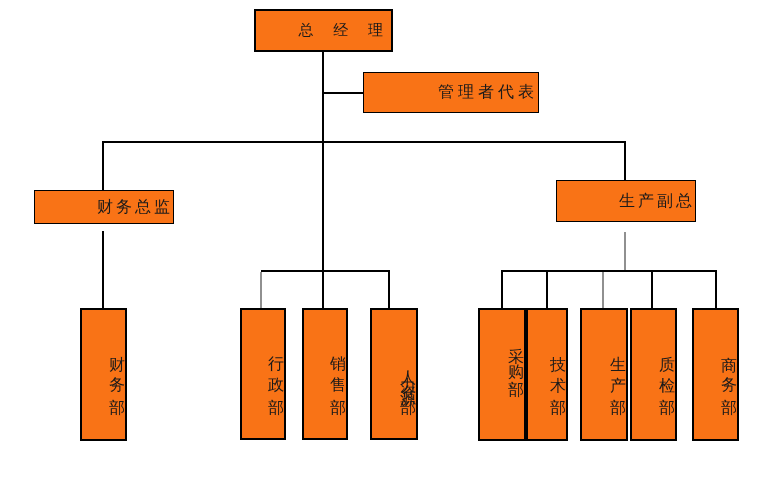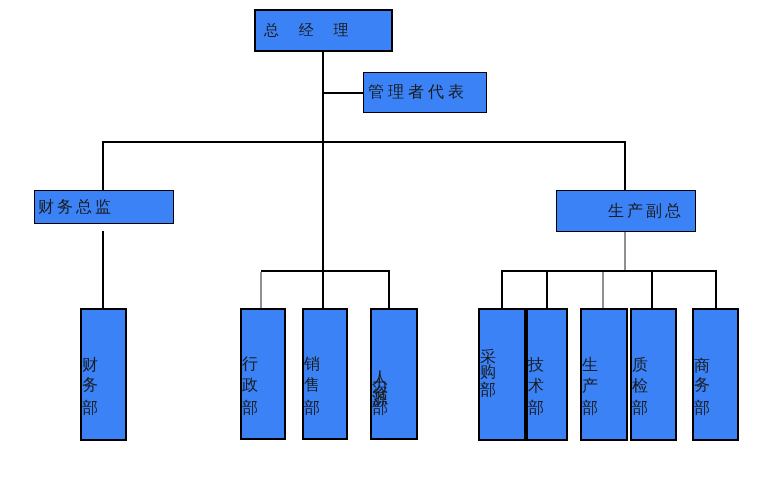--- a/index.html
+++ b/index.html
@@ -11,44 +11,44 @@
     font-family: "Liberation Serif", "DejaVu Serif", serif;
     color: #1a1a1a;
     overflow: hidden;
   }
   .ln { position: absolute; background: #000000; }
   .ln.gray { background: #909090; }
   .box {
     position: absolute;
     box-sizing: border-box;
     border: 2px solid #000000;
-    background: #3b82f6;
+    background: #f97316;
     display: flex;
     align-items: center;
-    justify-content: flex-start;
+    justify-content: flex-end;
   }
   .box.thin { border-width: 1.5px; }
   .h-label { font-size: 16px; white-space: nowrap; letter-spacing: 3px; padding-left: 3px; }
   .h-label.wide { font-size: 15px; letter-spacing: 8px; padding-left: 8px; }
   .h-label.med  { letter-spacing: 4px; padding-left: 4px; }
   .v-label {
     writing-mode: vertical-rl;
     text-orientation: upright;
     font-size: 16px;
     line-height: 1;
     white-space: nowrap;
   }
   .ls-3 { letter-spacing: 21px; }
   .ls-4 { letter-spacing: 16px; }
   .ls-5 { letter-spacing: 7px; }
   
   .b-gm    { left: 254px; top: 9px;   width: 139px; height: 43px; }
-  .b-rep   { left: 363px; top: 72px;  width: 124px; height: 41px; }
+  .b-rep   { left: 363px; top: 72px;  width: 176px; height: 41px; }
   .b-cfo   { left: 34px;  top: 190px; width: 140px; height: 34px; }
-  .b-vp    { left: 556px; top: 190px; width: 140px; height: 42px; padding-left: 48px; }
+  .b-vp    { left: 556px; top: 180px; width: 140px; height: 42px; padding-left: 48px; }
   .b-fin   { left: 80px;  top: 308px; width: 47px;  height: 133px; }
   .b-admin { left: 240px; top: 308px; width: 46px;  height: 132px; }
   .b-sales { left: 302px; top: 308px; width: 46px;  height: 132px; }
   .b-hr    { left: 370px; top: 308px; width: 48px;  height: 132px; }
   .b-purch { left: 478px; top: 308px; width: 48px;  height: 133px; }
   .b-tech  { left: 526px; top: 308px; width: 42px;  height: 133px; }
   .b-prod  { left: 580px; top: 308px; width: 48px;  height: 133px; }
   .b-qc    { left: 630px; top: 308px; width: 47px;  height: 133px; }
   .b-comm  { left: 692px; top: 308px; width: 47px;  height: 133px; }
 </style>

